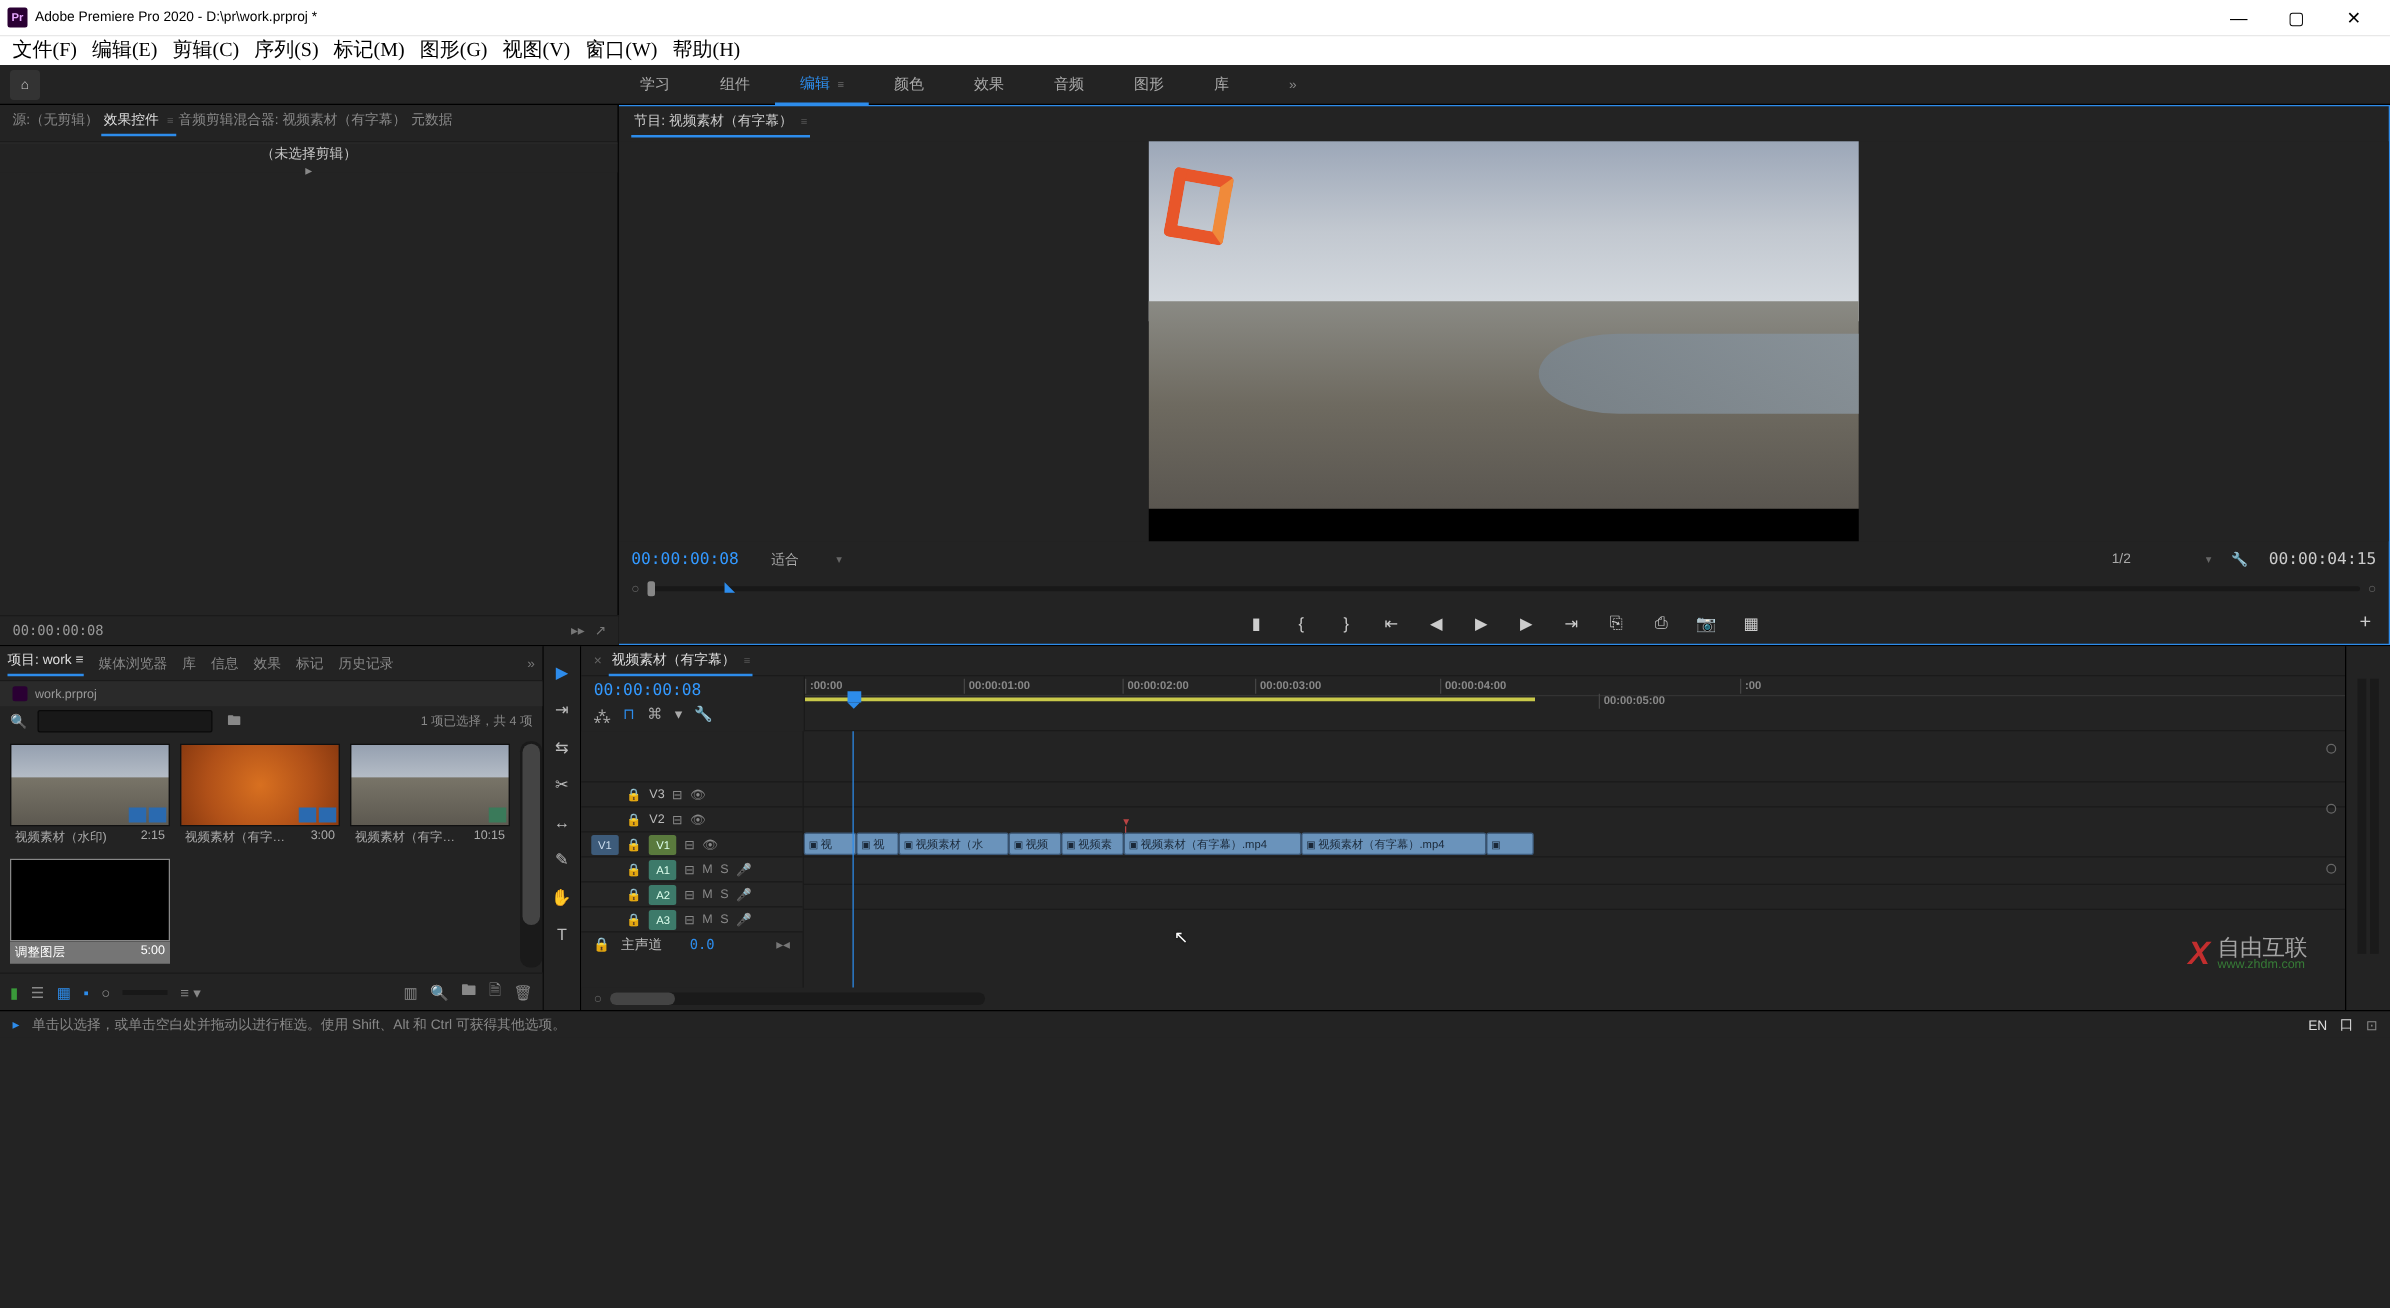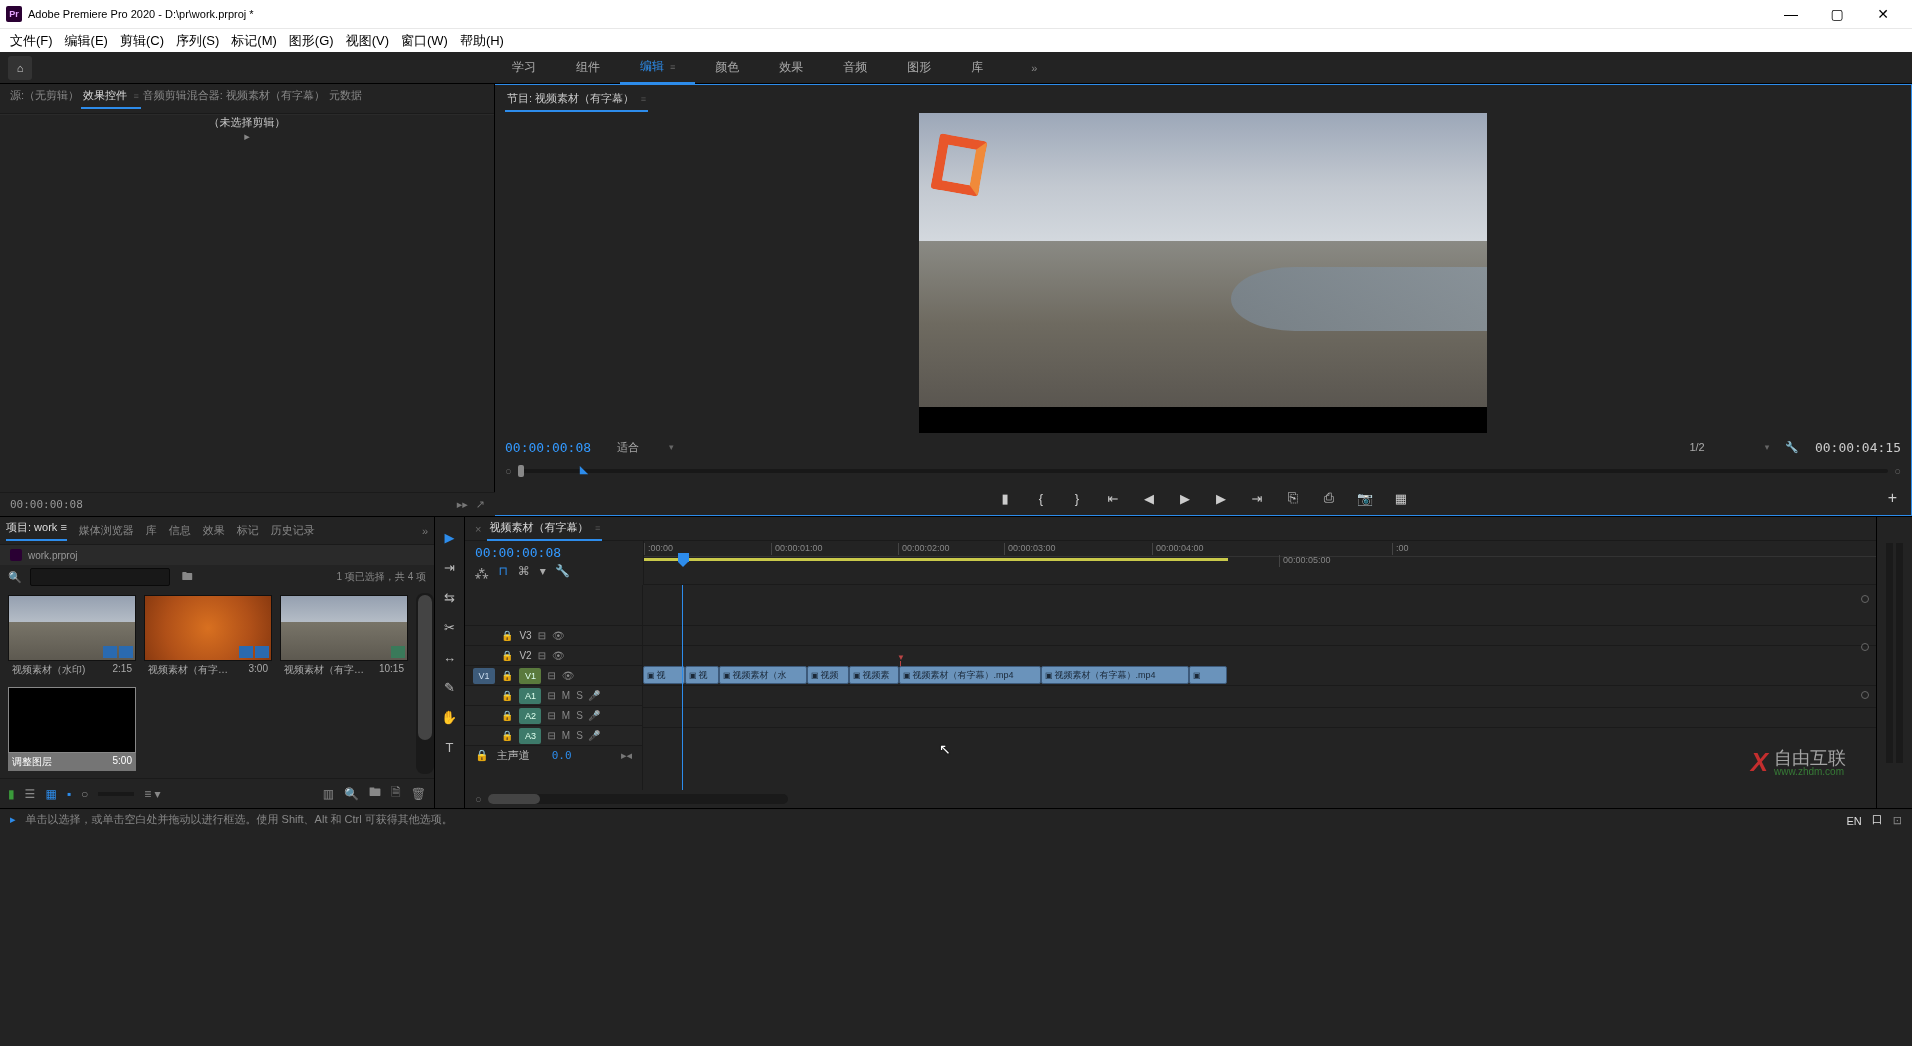--- a/index.html
+++ b/index.html
@@ -3,37 +3,37 @@
 <meta charset="utf-8">
 <style>
   * { margin:0; padding:0; box-sizing:border-box; font-family:"Microsoft YaHei","Segoe UI",sans-serif; }
   body { background:#232323; color:#c8c8c8; font-size:11px; width:1912px; height:1046px; overflow:hidden; user-select:none; }
   .title-bar { height:28px; background:#fff; color:#000; display:flex; align-items:center; padding:0 6px; justify-content:space-between; }
   .title-left { display:flex; align-items:center; gap:6px; }
   .pr-icon { width:16px; height:16px; background:#2a0033; color:#e6a6ff; display:inline-flex; align-items:center; justify-content:center; font-size:9px; font-weight:bold; border-radius:2px; }
   .title-btns { display:flex; gap:0; }
   .title-btn { width:46px; height:26px; display:flex; align-items:center; justify-content:center; font-size:14px; }
   .menu-bar { height:24px; background:#fff; color:#000; display:flex; align-items:center; padding:0 4px; border-top:1px solid #e8e8e8; }
-  .menu-item { padding:0 6px; font-size:13px; }
+  .menu-item { padding:0 6px; font-size:16px;font-family:Liberation Serif, serif; }
   .workspace-bar { height:32px; background:#232323; display:flex; align-items:center; padding:0 8px; border-bottom:1px solid #000; }
   .home-btn { width:24px; height:24px; background:#333; color:#ccc; display:flex; align-items:center; justify-content:center; border-radius:3px; margin-right:460px; }
   .ws-tabs { display:flex; }
   .ws-tab { padding:0 20px; height:32px; display:flex; align-items:center; font-size:12px; color:#aaa; }
   .ws-tab.active { color:#2d8ceb; border-bottom:2px solid #2d8ceb; }
   .ws-tab .menu-mark { margin-left:6px; font-size:9px; color:#666; }
   .ws-more { margin-left:20px; padding:4px 8px; color:#888; }
   .main-split { display:flex; height:432px; }
   .source-panel { width:495px; background:#232323; border-right:1px solid #000; }
   .panel-tabs { height:30px; display:flex; align-items:flex-start; padding:0 8px; border-bottom:1px solid #1a1a1a; }
   .panel-tab { font-size:11px; color:#888; padding:4px 2px; }
   .panel-tab.active { color:#ddd; border-bottom:2px solid #2d8ceb; }
   .panel-tab .menu-mark { font-size:9px; color:#555; margin-left:4px; }
   .no-clip-row { height:24px; display:flex; align-items:center; justify-content:space-between; padding:0 10px; background:#232323; border-top:1px solid #2a2a2a;flex-direction:column; }
   .program-panel { flex:1; background:#232323; display:flex; flex-direction:column; border:1px solid #2d8ceb; border-left:none; }
-  .program-tabs { height:28px; display:flex; align-items:center; padding:0 10px; }
+  .program-tabs { height:28px; display:flex; align-items:flex-start; padding:0 10px; }
   .program-tabs .panel-tab { color:#ccc; }
   .monitor-area { flex:1; display:flex; align-items:center; justify-content:center; background:#232323; }
   .monitor { width:568px; height:320px; background:#000; position:relative; }
   .monitor-sky { position:absolute; top:0; left:0; right:0; height:45%; background:linear-gradient(to bottom,#9ca7b8,#c2c8d0,#d8dde2); }
   .monitor-city { position:absolute; top:40%; left:0; right:0; bottom:8%; background:linear-gradient(to bottom,#8a8a84,#6e6a60,#5a5650); }
   .office-logo { position:absolute; top:28px; left:16px; width:48px; height:48px; display:flex; align-items:center; justify-content:center;}
   .office-logo::before { content:""; width:36px; height:36px; border:10px solid #e8562a; border-radius:4px; border-right-color:#f08a3a; transform:rotate(10deg); }
   .river { position:absolute; right:0; top:48%; width:45%; height:20%; background:linear-gradient(to right,#7a8690,#8a96a0); border-radius:50% 0 0 50%/100% 0 0 100%; opacity:.8; }
   .monitor-controls { height:28px; display:flex; align-items:center; padding:0 10px; justify-content:space-between; color:#ccc; }
   .timecode { color:#3399ff; font-family:monospace; font-size:13px; }
@@ -82,21 +82,21 @@
   .tool { width:20px; height:20px; display:flex; align-items:center; justify-content:center; color:#bbb; font-size:13px; }
   .tool.active { color:#2d8ceb; }
   .timeline-panel { flex:1; background:#232323; display:flex; flex-direction:column; position:relative; }
   .tl-tabs { height:24px; display:flex; align-items:center; padding:0 10px; border-bottom:1px solid #1a1a1a; }
   .tl-header { height:44px; display:flex; align-items:center; }
   .tl-header-left { width:178px; padding:4px 10px; display:flex; flex-direction:column; gap:4px; }
   .tl-tools-row { display:flex; gap:10px; }
   .tl-tool-s { color:#aaa; font-size:12px; }
   .tl-tool-s.active { color:#2d8ceb; }
   .tl-ruler { flex:1; height:44px; border-bottom:1px solid #1a1a1a; border-left:1px solid #1a1a1a; position:relative; }
-  .ruler-ticks { position:absolute; top:0; left:0; right:0; height:16px; border-bottom:1px solid #333; }
+  .ruler-ticks { position:absolute; top:0; left:0; right:0; height:16px; border-bottom:1px solid #333;font-weight:bold; }
   .ruler-tick { position:absolute; top:2px; font-size:9px; color:#888; border-left:1px solid #444; padding-left:3px; height:12px; }
   .ruler-range { position:absolute; top:17px; left:0; height:3px; background:#c9c94a; }
   .playhead { position:absolute; top:0; bottom:0; width:0; border-left:1px solid #2d8ceb; z-index:5; }
   .playhead-handle { position:absolute; top:0; left:-5px; width:11px; height:9px; background:#2d8ceb; }
   .playhead-handle::after { content:""; position:absolute; top:9px; left:0; border-left:5.5px solid transparent; border-right:5.5px solid transparent; border-top:5px solid #2d8ceb; }
   .tracks-area { flex:1; display:flex; position:relative; }
   .track-headers { width:178px; background:#232323; border-right:1px solid #1a1a1a; padding-top:40px; }
   .track-head { height:20px; display:flex; align-items:center; gap:6px; padding:0 8px; font-size:10px; color:#bbb; border-top:1px solid #1a1a1a; }
   .track-head.audio { background:#252525; }
   .th-src { width:22px; height:16px; display:flex; align-items:center; justify-content:center; background:#3d5b7a; color:#cde; font-size:9px; border-radius:2px; }

